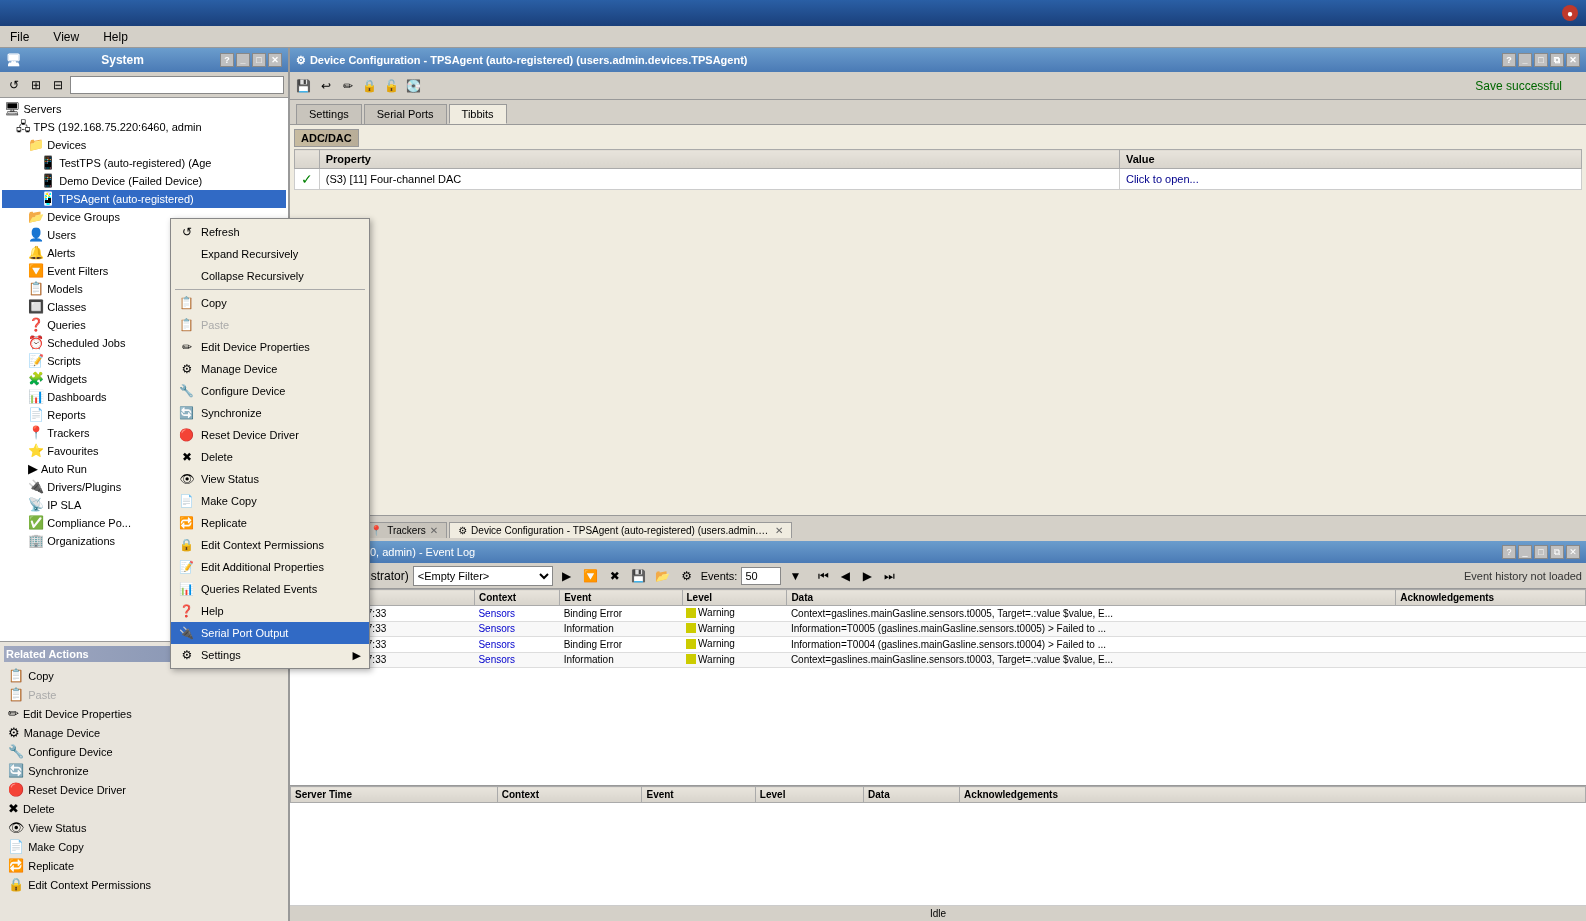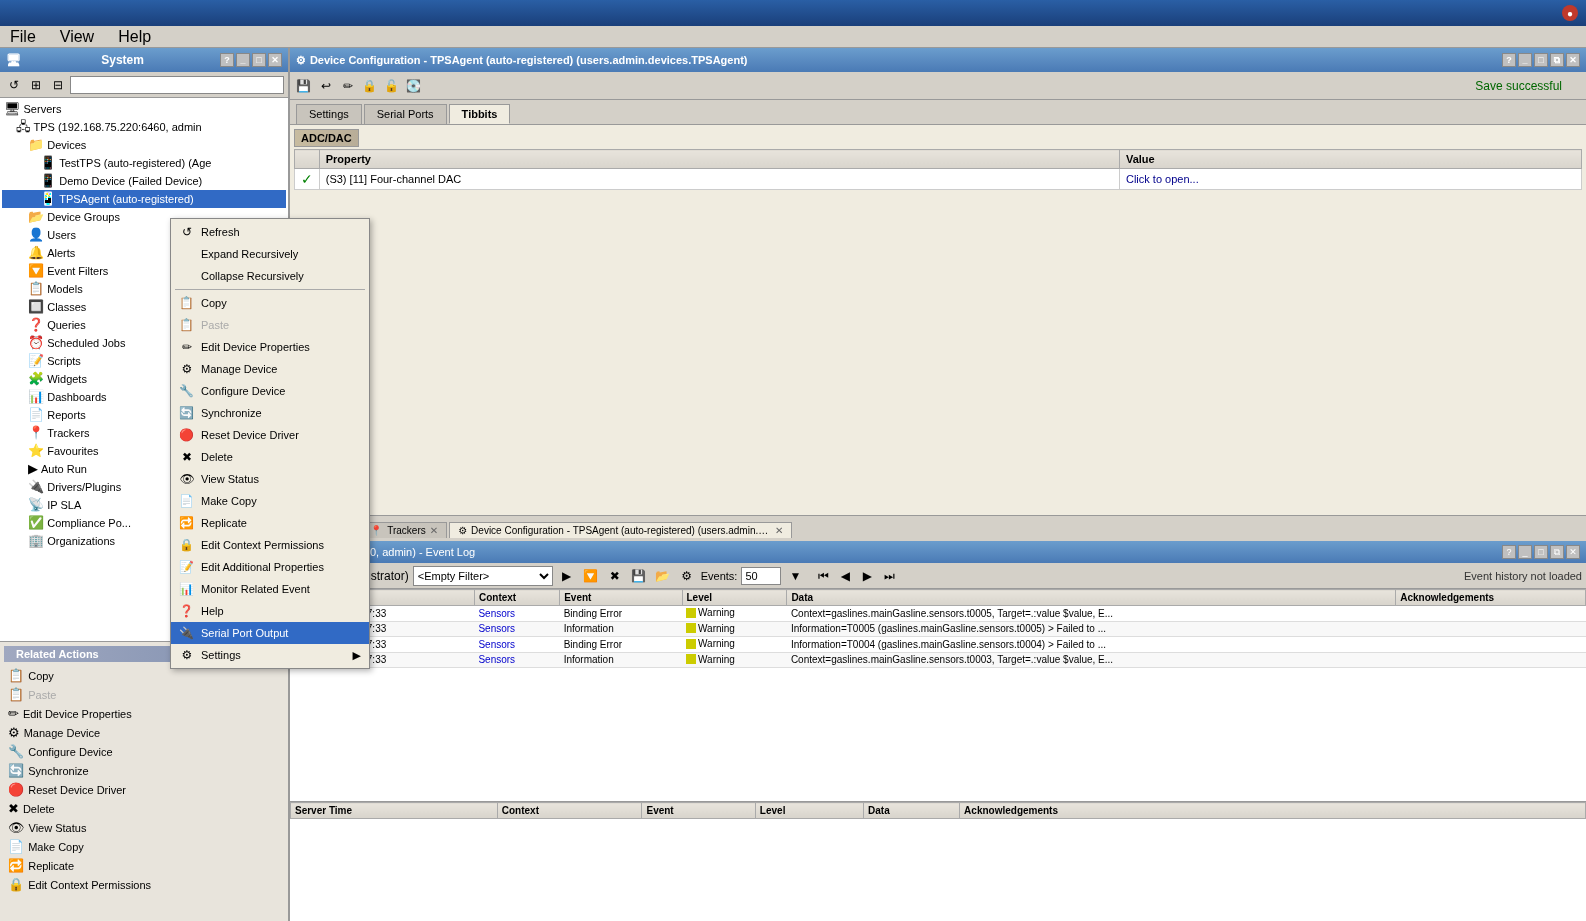--- a/index.html
+++ b/index.html
@@ -31,21 +31,21 @@
     
     .menu-bar {
       background: #d4d0c8;
       border-bottom: 1px solid #999;
       padding: 2px 4px;
       display: flex;
       gap: 12px;
       height: 22px;
       align-items: center;
     }
-    .menu-item { cursor: pointer; padding: 2px 6px; font-size: 16px; }
+    .menu-item { cursor: pointer; padding: 2px 6px; font-size: 12px; }
 
     
     .main-layout {
       display: flex;
       height: calc(921px - 48px);
     }
 
     
     .left-panel {
       width: 290px;
@@ -200,21 +200,21 @@
       padding: 3px 12px;
       border: 1px solid #999;
       border-bottom: none;
       background: #c8c4bc;
       cursor: pointer;
       font-size: 11px;
       margin-right: 2px;
     }
     .tab.active {
       background: #f0ece0;
-      font-weight: bold;
+      font-weight: normal;
       border-bottom: 1px solid #f0ece0;
     }
 
     .content-area {
       flex: 1;
       background: #f0ece0;
       overflow: auto;
       padding: 4px;
     }
 
@@ -348,21 +348,21 @@
     .related-actions {
       background: #e8e4dc;
       border-top: 1px solid #999;
       padding: 4px;
       height: 280px;
       overflow-y: auto;
     }
     .related-actions-header {
       background: linear-gradient(to right, #a0a8c0, #8090b0);
       color: white;
-      padding: 2px 12px;
+      padding: 2px 2px;
       font-size: 11px;
       font-weight: bold;
       display: flex;
       align-items: center;
       justify-content: space-between;
       margin-bottom: 4px;
     }
     .action-item {
       display: flex;
       align-items: center;
@@ -778,20 +778,21 @@
               <th>Event</th>
               <th>Level</th>
               <th>Data</th>
               <th style="min-width:200px">Acknowledgements</th>
             </tr>
           </thead>
           <tbody></tbody>
         </table>
       </div>
 
+      <div style="text-align:center;font-size:10px;padding:2px;border-top:1px solid #ccc;background:#d4d0c8">Idle</div>
     </div>
   </div>
 </div>
 
 <div class="context-menu" id="context-menu">
     <div class="ctx-item">
       <span class="ctx-icon">↺</span>
       <span>Refresh</span>
     </div>
     <div class="ctx-item">
@@ -850,21 +851,21 @@
     <div class="ctx-item">
       <span class="ctx-icon">🔒</span>
       <span>Edit Context Permissions</span>
     </div>
     <div class="ctx-item">
       <span class="ctx-icon">📝</span>
       <span>Edit Additional Properties</span>
     </div>
     <div class="ctx-item">
       <span class="ctx-icon">📊</span>
-      <span>Monitor Related Event</span>
+      <span>Queries Related Events</span>
     </div>
     <div class="ctx-item">
       <span class="ctx-icon">❓</span>
       <span>Help</span>
     </div>
     <div class="ctx-item highlighted">
       <span class="ctx-icon">🔌</span>
       <span>Serial Port Output</span>
     </div>
     <div class="ctx-item">

